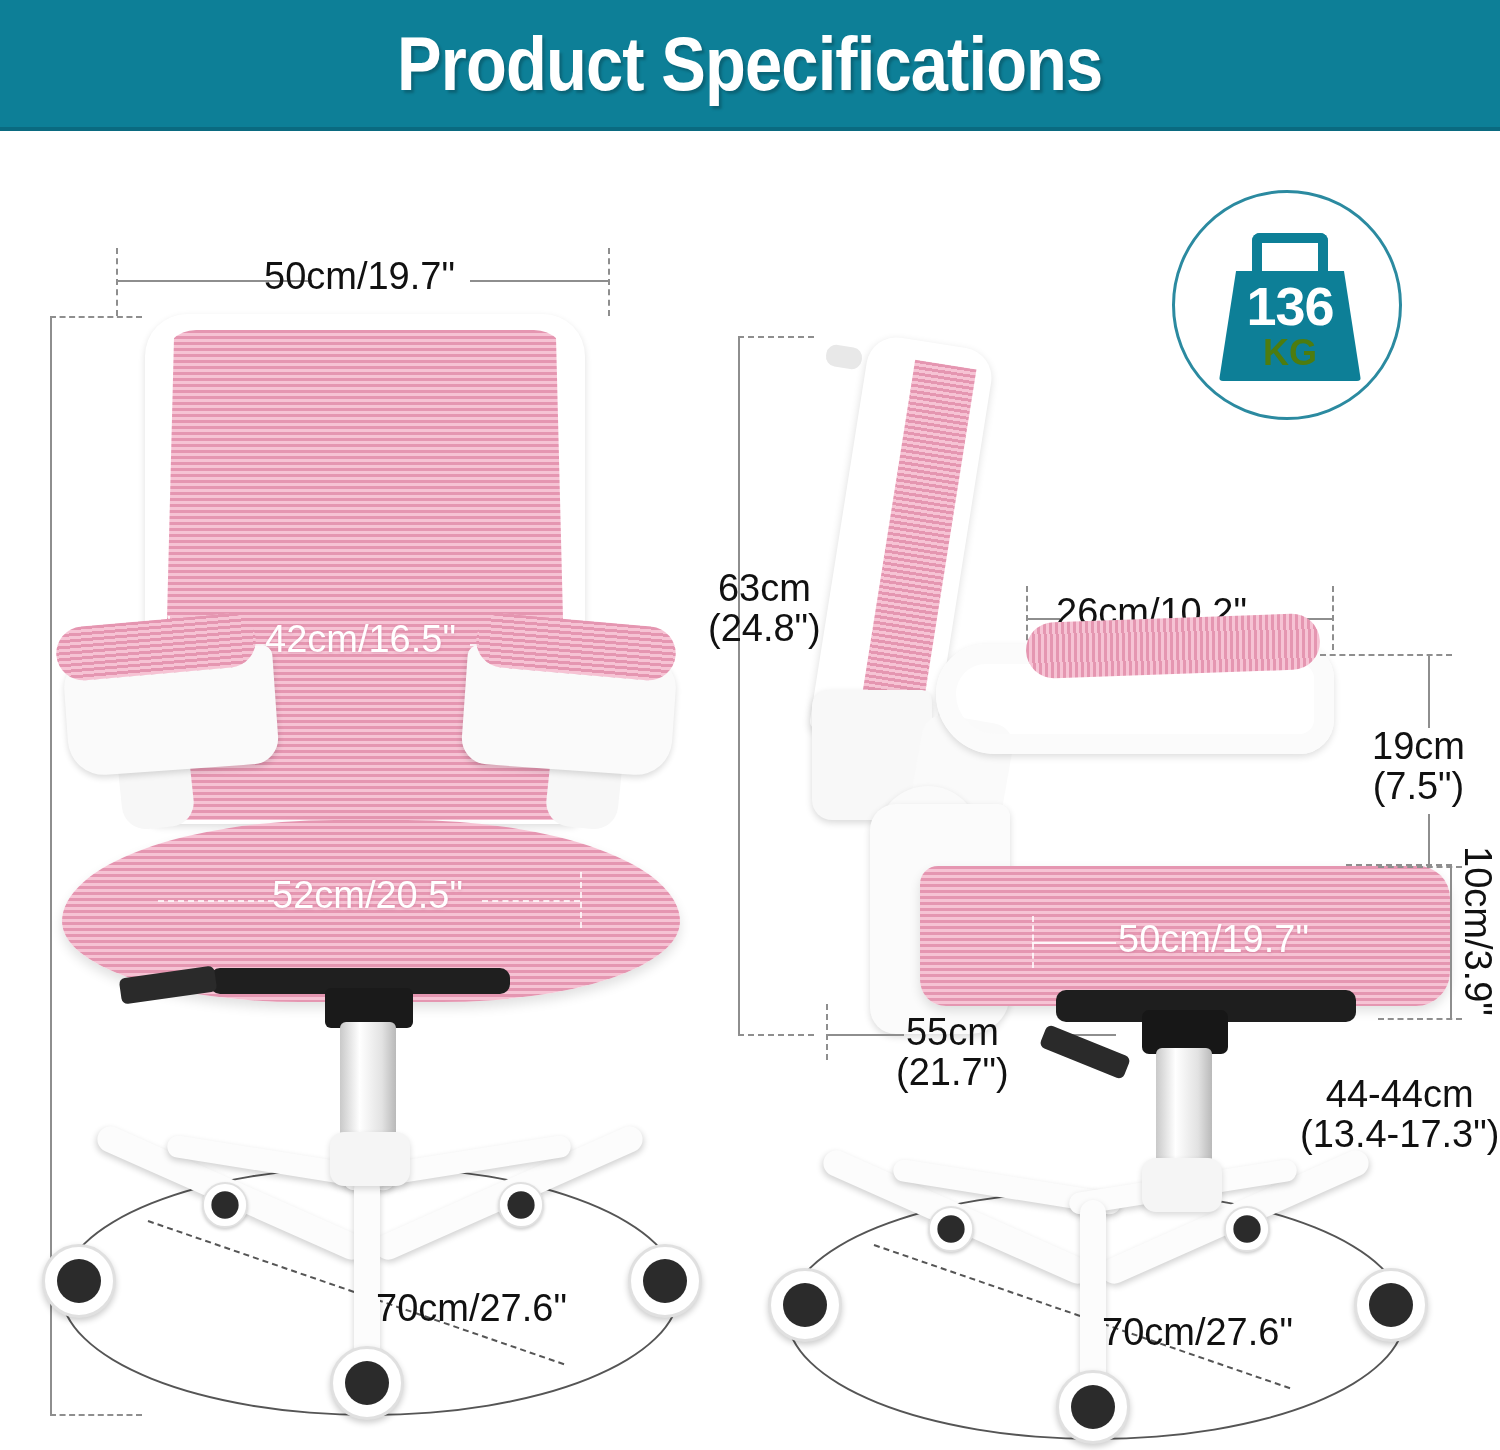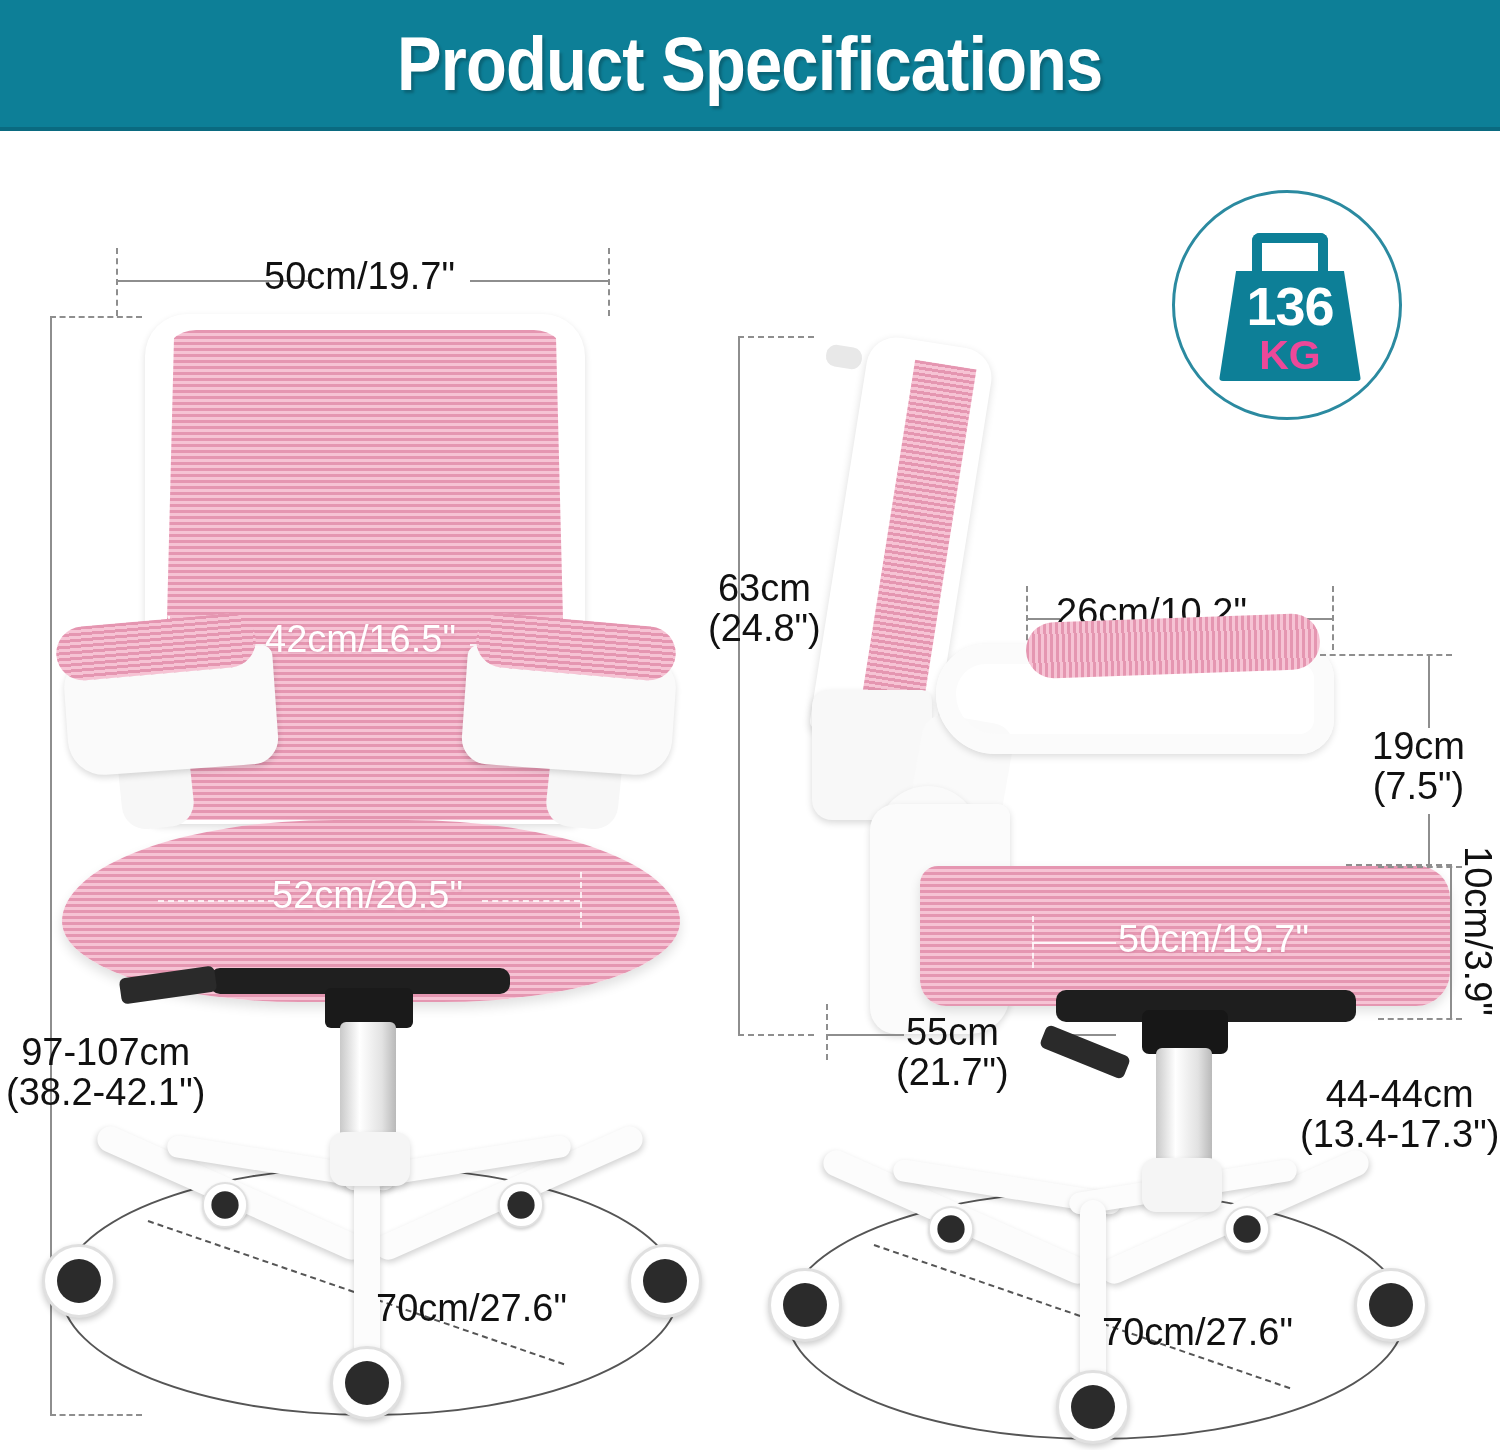--- a/index.html
+++ b/index.html
@@ -51,22 +51,22 @@
     border-radius: 4px;
   }
   .badge-num {
     position: absolute; left: 0; top: 86px; width: 230px;
     text-align: center; color: #ffffff;
     font-size: 54px; font-weight: bold; line-height: 1;
     letter-spacing: -1px;
   }
   .badge-kg {
     position: absolute; left: 0; top: 142px; width: 230px;
-    text-align: center; color: #ec4899;
-    font-size: 41px; font-weight: bold; line-height: 1;
+    text-align: center; color: #4d7c0f;
+    font-size: 36px; font-weight: bold; line-height: 1;
   }
   
   .dim-label { position: absolute; color: #111111; font-size: 38px; line-height: 1.06; white-space: nowrap; }
   .dim-label.two-line { text-align: center; }
   .dim-label-white { position: absolute; color: #ffffff; font-size: 38px; white-space: nowrap;
       text-shadow: 0 1px 3px rgba(200,120,150,0.45); }
   .vline-dash { position: absolute; border-left: 2px dashed #8e8e8e; }
   .hline-dash { position: absolute; border-top: 2px dashed #8e8e8e; }
   .vline-solid { position: absolute; border-left: 2px solid #8e8e8e; }
   .hline-solid { position: absolute; border-top: 2px solid #8e8e8e; }
@@ -276,24 +276,20 @@
 
   <div class="vline-dash" style="left:76px; top:-52px; height:68px;"></div>
   <div class="vline-dash" style="left:568px; top:-52px; height:68px;"></div>
   <div class="hline-solid" style="left:76px; top:-20px; width:196px;"></div>
   <div class="hline-solid" style="left:430px; top:-20px; width:140px;"></div>
   <div class="dim-label" style="left:224px; top:-44px;">50cm/19.7"</div>
 
   <div class="vline-solid" style="left:10px; top:16px; height:1100px;"></div>
   <div class="hline-dash" style="left:10px; top:16px; width:92px;"></div>
   <div class="hline-dash" style="left:10px; top:1114px; width:92px;"></div>
-  <div class="dim-label two-line" style="left:-34px; top:732px;">
-    <div>97-107cm</div>
-    <div>(38.2-42.1")</div>
-  </div>
 
   <div class="fv-back-frame"></div>
   <div class="fv-back-mesh mesh"></div>
 
   <div class="wvline-dash" style="left:128px; top:316px; height:58px;"></div>
   <div class="wline" style="left:128px; top:344px; width:100px;"></div>
   <div class="wline" style="left:430px; top:344px; width:92px;"></div>
   <div class="dim-label-white" style="left:225px; top:318px;">42cm/16.5"</div>
 
   <div class="fv-arm-l-stem"></div>

